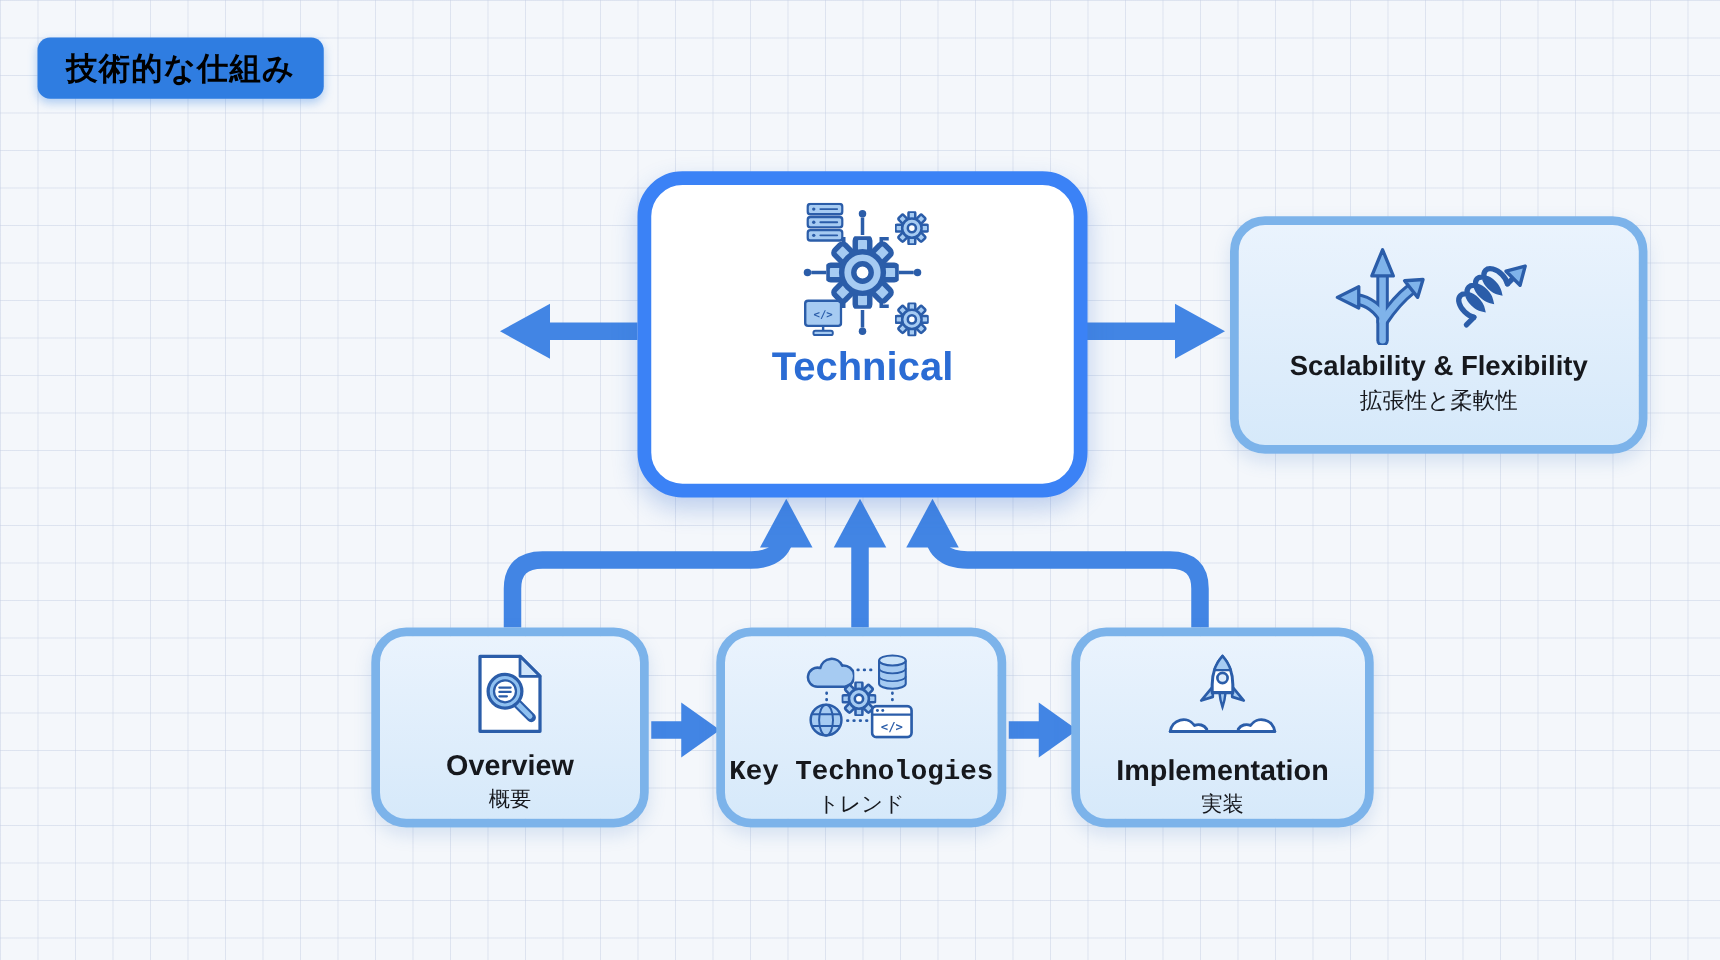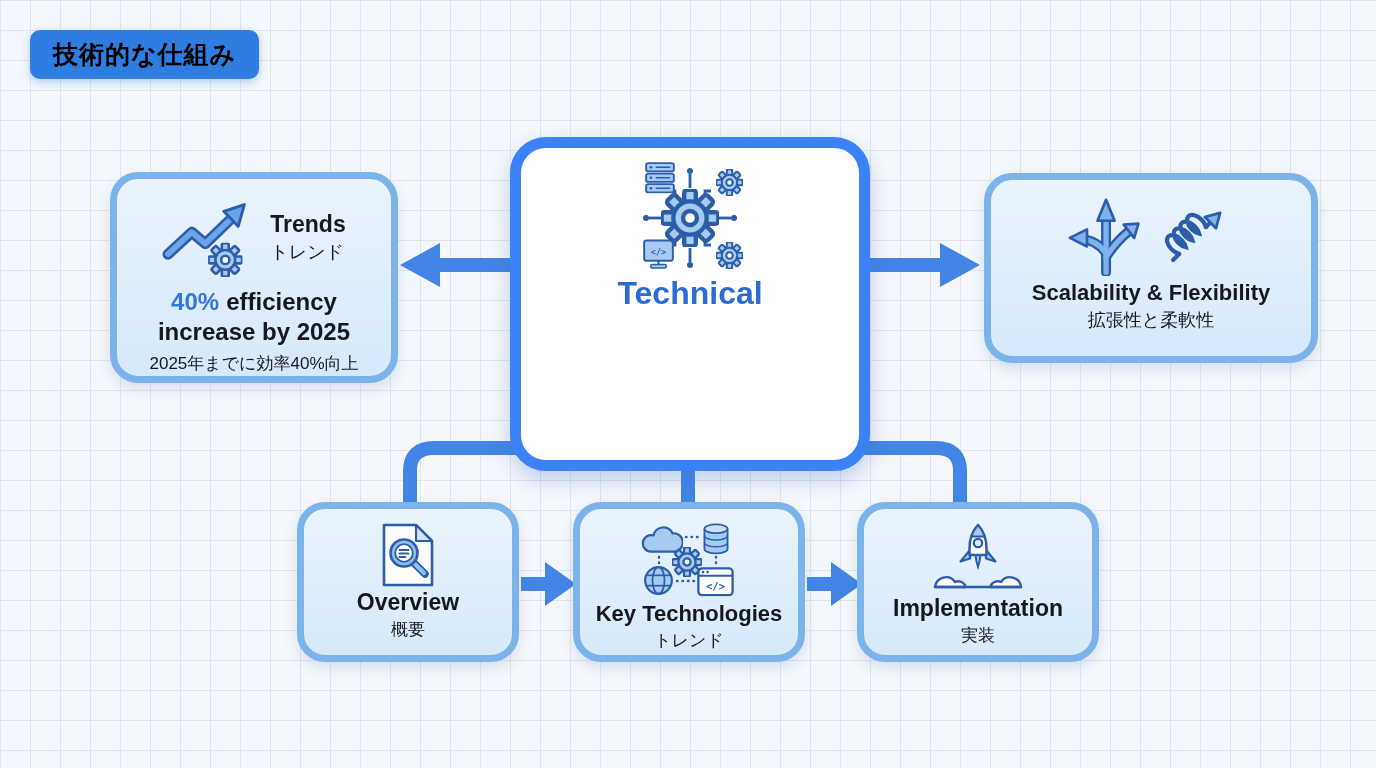--- a/index.html
+++ b/index.html
@@ -23,21 +23,21 @@
   .node{
     position:absolute;z-index:2;box-sizing:border-box;
     display:flex;flex-direction:column;align-items:center;text-align:center;
   }
   .node-light{
     background:linear-gradient(#eaf3fd,#d6e9fa);
     border:7px solid #7cb3ea;border-radius:28px;
     box-shadow:0 6px 14px rgba(70,130,200,.18);
   }
   .node-center{
-    left:510px;top:137px;width:360px;height:334px;
+    left:510px;top:137px;width:360px;height:261px;
     background:#ffffff;border:11px solid #3b82f6;border-radius:36px;
     box-shadow:0 9px 20px rgba(45,105,205,.28);
     justify-content:flex-start;padding-top:14px;
   }
   .center-title{color:#2b6cd4;font-size:32px;font-weight:800;line-height:1.1;margin-top:2px;}
   .center-sub{font-size:21px;font-weight:700;margin-top:8px;}
   .node-trends{left:110px;top:172px;width:288px;height:211px;justify-content:flex-start;padding-top:16px;}
   .t-head{display:flex;flex-direction:row;align-items:center;gap:12px;}
   .t-head-text{text-align:left;}
   .n-label{font-size:23px;font-weight:800;}
@@ -45,23 +45,23 @@
   .t-stat{font-size:24px;font-weight:800;line-height:1.25;margin-top:8px;}
   .t-stat .hl{color:#2e78e0;margin-right:7px;}
   .t-stat-ja{font-size:17px;font-weight:500;margin-top:5px;}
   .node-scal{left:984px;top:173px;width:334px;height:190px;justify-content:flex-start;padding-top:16px;}
   .scal-icons{display:flex;flex-direction:row;align-items:center;gap:10px;}
   .node-scal .n-label{font-size:22px;margin-top:4px;}
   .node-bottom{justify-content:flex-start;padding-top:14px;}
   .node-overview{left:297px;top:502px;width:222px;height:160px;}
   .node-keytech{left:573px;top:502px;width:232px;height:160px;}
   .node-impl{left:857px;top:502px;width:242px;height:160px;}
-  .node-bottom .n-label{margin-top:0;}
+  .node-bottom .n-label{margin-top:10px;}
   .node-bottom .n-ja{font-size:17px;}
-  .node-keytech .n-label{font-size:22px;}
+  .node-keytech .n-label{font-size:22px;font-family:Liberation Mono, monospace;}
 </style>
 </head>
 <body>
 
 <svg width="0" height="0" style="position:absolute" aria-hidden="true">
   <defs>
     <symbol id="sym-gear" viewBox="-20 -20 40 40">
       <g fill="#a6cbf2" stroke="#2b5da9" stroke-width="3" stroke-linejoin="round">
         <rect x="-4" y="-19.5" width="8" height="9" rx="2"></rect>
         <rect x="-4" y="-19.5" width="8" height="9" rx="2" transform="rotate(45)"></rect>
@@ -179,39 +179,20 @@
       <use href="#sym-gear" x="87" y="7" width="27" height="27"></use>
       <use href="#sym-monitor" x="14" y="77" width="31" height="31"></use>
       <use href="#sym-gear" x="87" y="80" width="27" height="27"></use>
       <use href="#sym-gear" x="32" y="27" width="58" height="58"></use>
     </svg>
     <div class="center-title">
       <span>Technical</span><br>
     </div>
   </div>
 
-  <div class="node node-light node-trends">
-    <div class="t-head">
-      <svg width="96" height="84" viewBox="0 0 100 88">
-        <path d="M6 62 L31 39 L45 51 L72 25" stroke="#2b5da9" stroke-width="11.5" fill="none" stroke-linejoin="round" stroke-linecap="round"></path>
-        <path d="M6 62 L31 39 L45 51 L72 25" stroke="#6da4e8" stroke-width="6" fill="none" stroke-linejoin="round" stroke-linecap="round"></path>
-        <polygon points="86,10 79.6,32.9 64.4,17.1" fill="#6da4e8" stroke="#2b5da9" stroke-width="3" stroke-linejoin="round"></polygon>
-        <use href="#sym-gear" x="48" y="50" width="36" height="36"></use>
-      </svg>
-      <div class="t-head-text">
-        <div class="n-label">Trends</div>
-        <div class="n-ja">トレンド</div>
-      </div>
-    </div>
-    <div class="t-stat">
-      <span class="hl">40%</span><span>efficiency</span><br>
-      <span>increase by 2025</span>
-    </div>
-    <div class="t-stat-ja">2025年までに効率40%向上</div>
-  </div>
 
   <div class="node node-light node-scal">
     <div class="scal-icons">
       <svg width="82" height="80" viewBox="0 0 86 84">
         <g stroke="#2b5da9" stroke-width="10.5" fill="none" stroke-linecap="round">
           <path d="M42 80 C42 64 42 50 42 24"></path>
           <path d="M42 60 C35 50 27 46 16 45"></path>
           <path d="M42 64 C50 52 57 44 66 37"></path>
         </g>
         <g stroke="#7fb3ea" stroke-width="5.5" fill="none" stroke-linecap="round">

